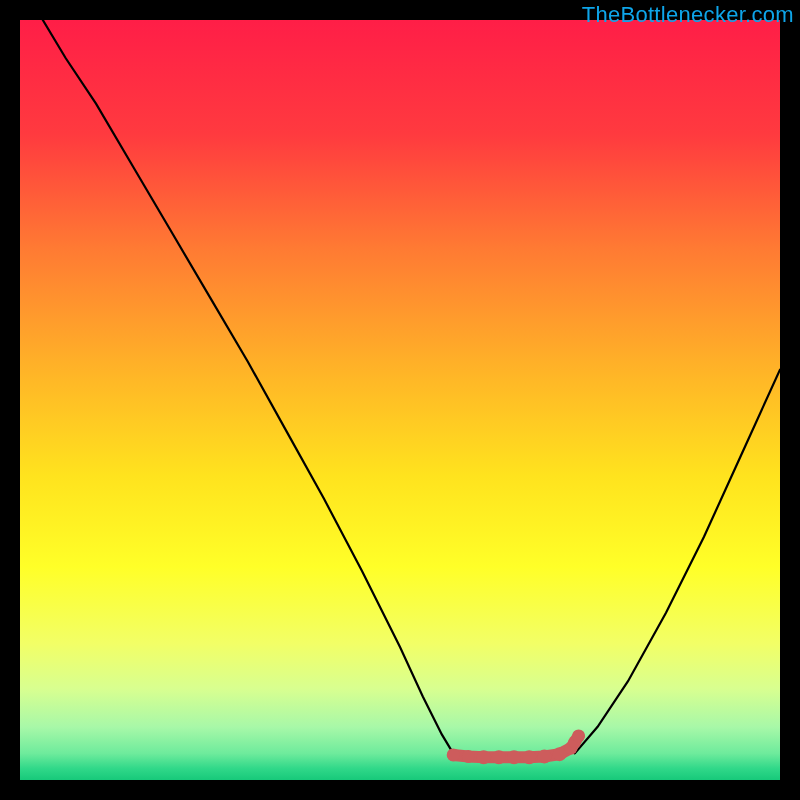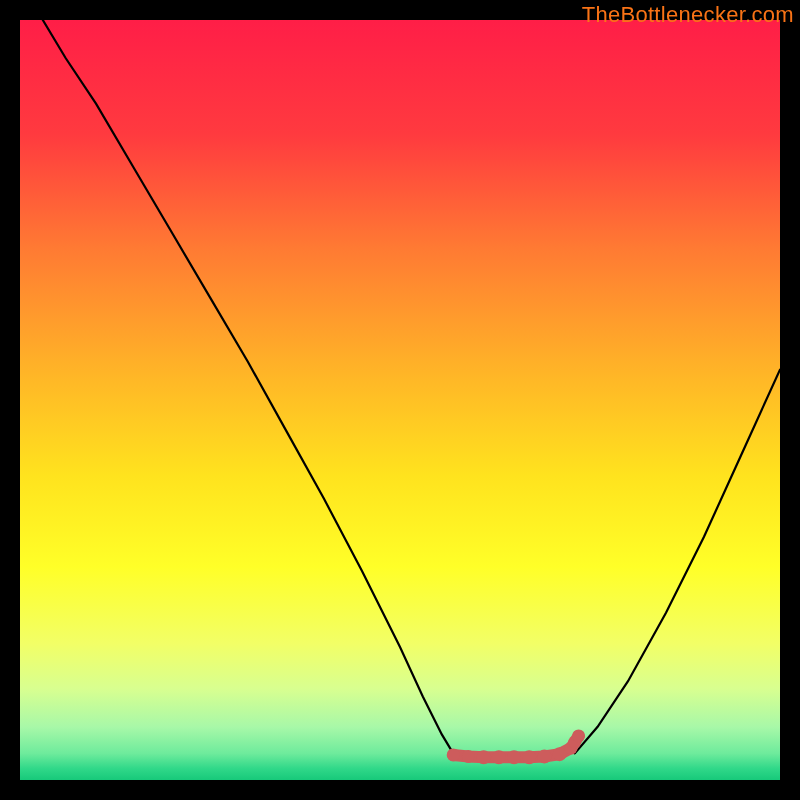--- a/index.html
+++ b/index.html
@@ -23,21 +23,21 @@
     position: absolute;
     left: 0;
     top: 0;
     width: 760px;
     height: 760px;
   }
   .watermark {
     position: absolute;
     top: 2px;
     right: 6px;
-    color: #f97316;
+    color: #0ea5e9;
     font-size: 22px;
     font-weight: 500;
     letter-spacing: 0.3px;
   }
 </style>
 </head>
 <body>
 
 <div class="frame">
   <svg class="plot-area" viewBox="0 0 760 760" preserveAspectRatio="none">

